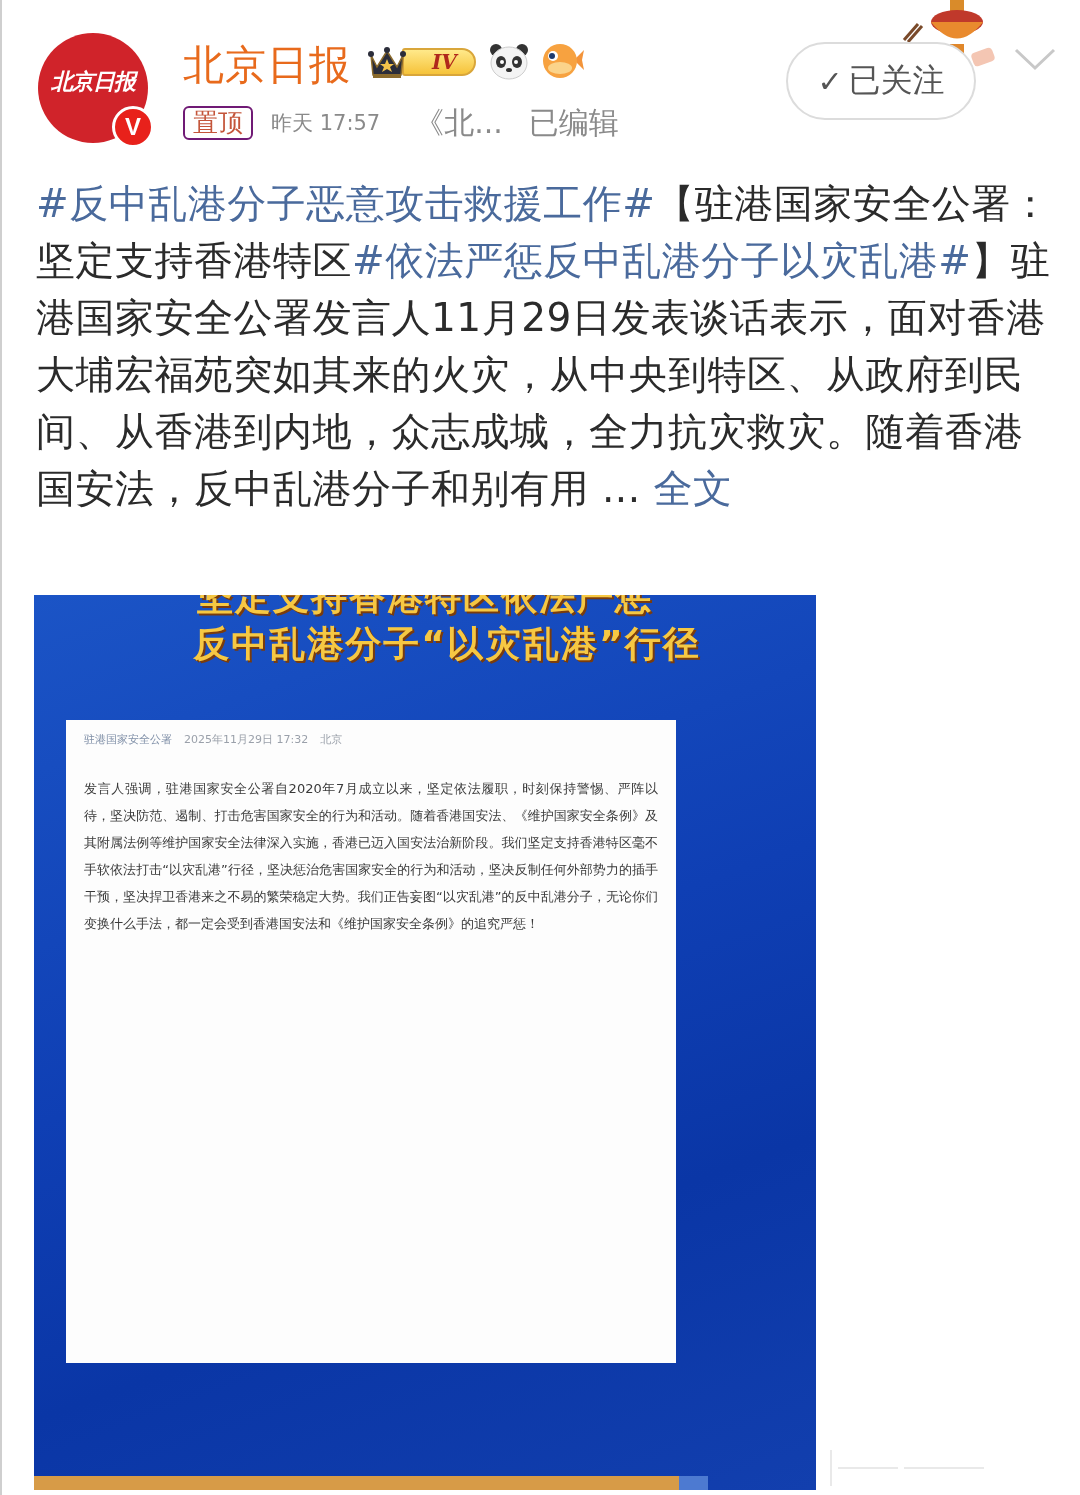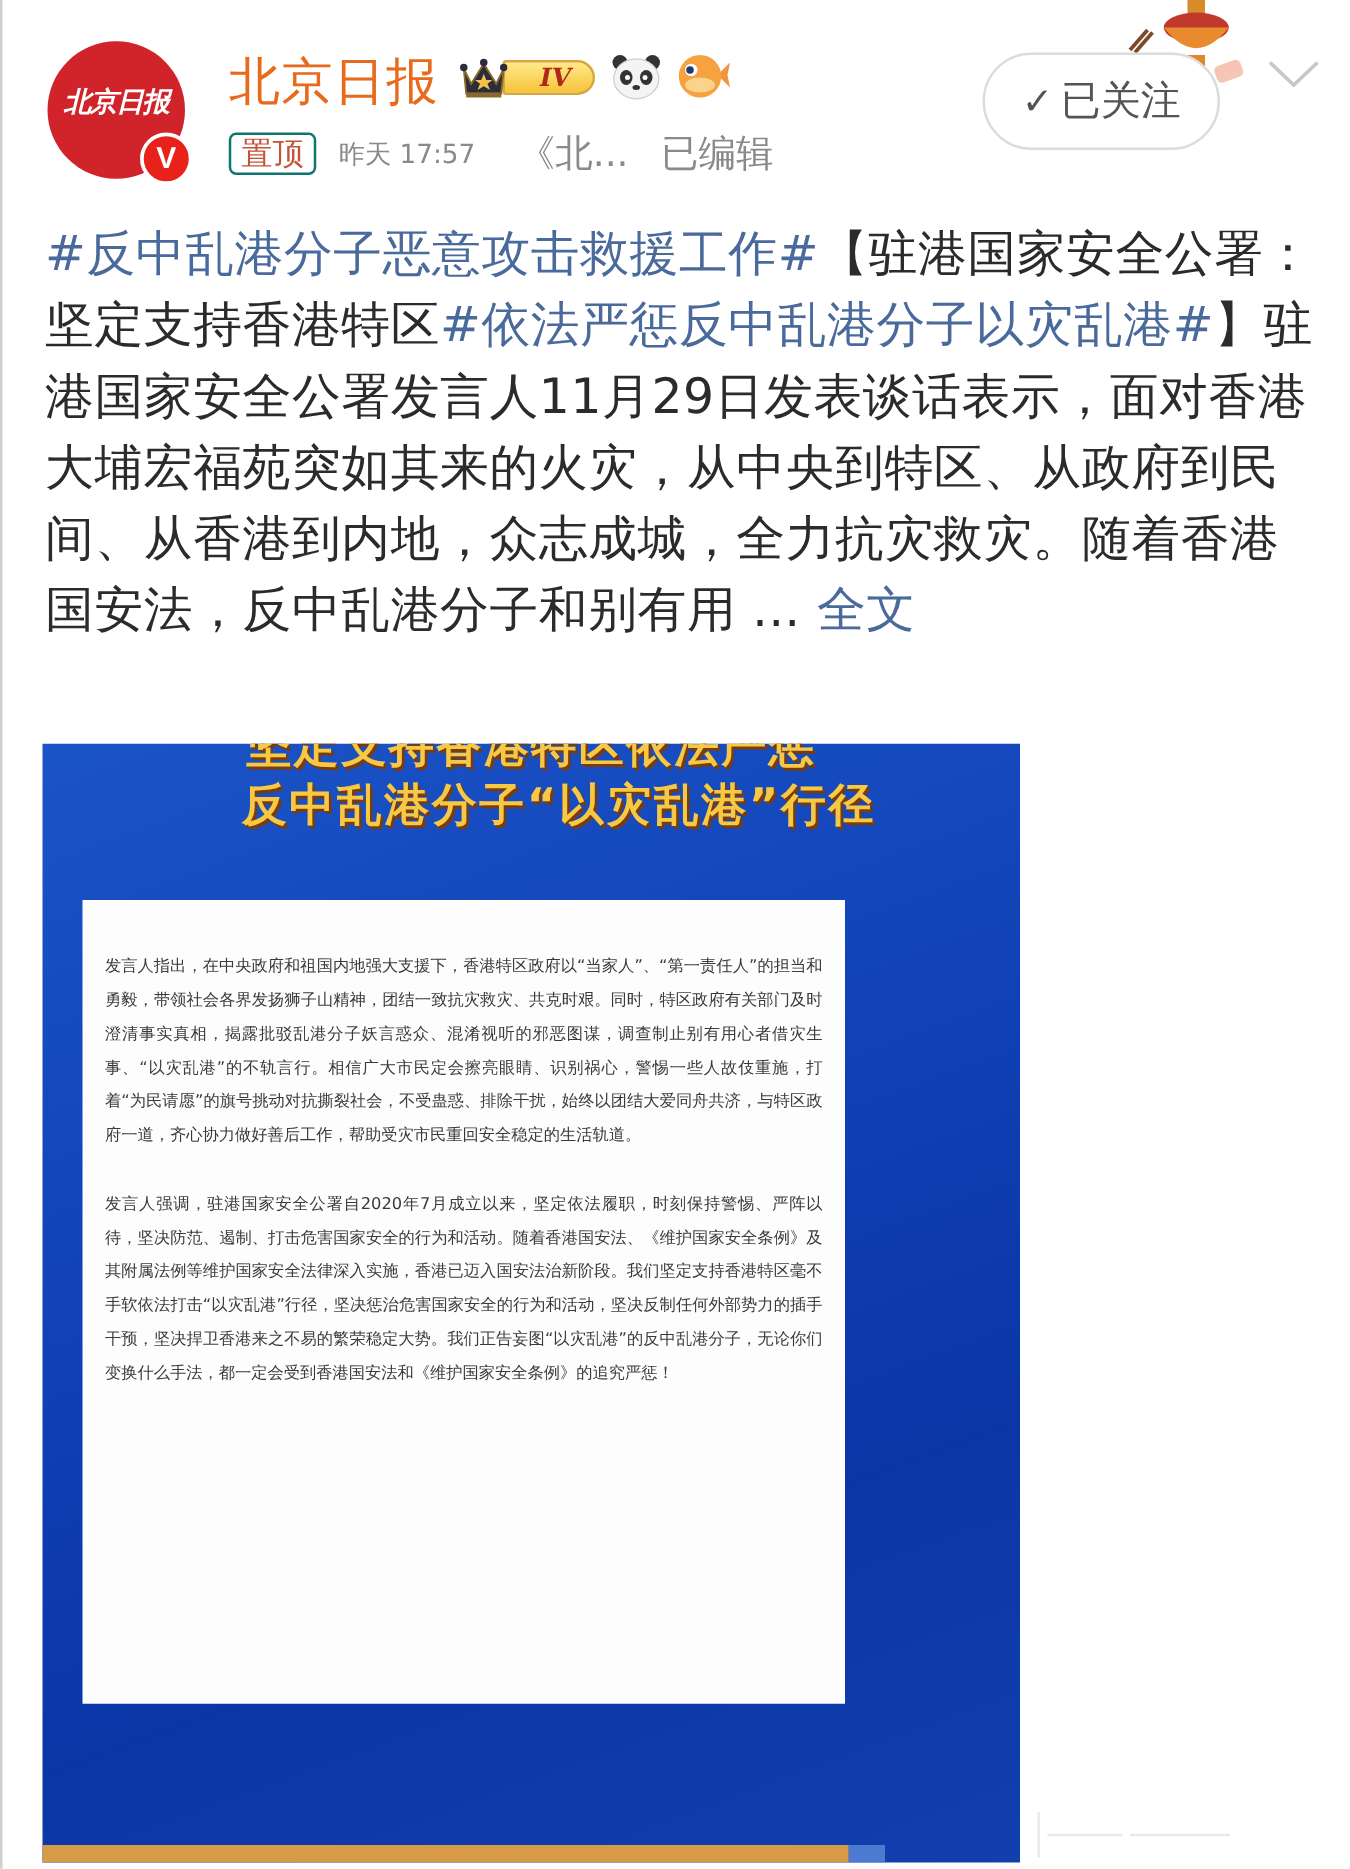--- a/index.html
+++ b/index.html
@@ -15,21 +15,21 @@
 
   .username { position: absolute; left: 183px; top: 38px; font-size: 41px; color: #e86a1c; letter-spacing: 1px; }
   .vip-badge { position: absolute; left: 368px; top: 42px; height: 40px; display: flex; align-items: center; }
   .crown { width: 38px; height: 34px; position: relative; }
   .crown svg { width: 38px; height: 34px; }
   .vip-level { height: 28px; width: 74px; margin-left: -4px; background: linear-gradient(#ffe98a, #f6c33a); border: 2px solid #d9a63a; border-radius: 3px 14px 14px 3px; color: #b0281c; font-family: "DejaVu Serif", serif; font-weight: bold; font-style: italic; font-size: 20px; display: flex; align-items: center; padding-left: 28px; }
   .emoji-panda { position: absolute; left: 488px; top: 42px; width: 42px; height: 38px; }
   .emoji-fish { position: absolute; left: 540px; top: 40px; width: 44px; height: 40px; }
 
   .meta-row { position: absolute; left: 183px; top: 103px; display: flex; align-items: center; height: 40px; }
-  .pin-tag { border: 2px solid #0f766e; color: #c4553a; border-radius: 6px; font-size: 25px; padding: 0 8px; height: 34px; line-height: 30px; }
+  .pin-tag { border: 2px solid #701a75; color: #c4553a; border-radius: 6px; font-size: 25px; padding: 0 8px; height: 34px; line-height: 30px; }
   .post-time { margin-left: 18px; color: #8a8a8a; font-size: 21px; }
   .post-source { margin-left: 34px; color: #8a8a8a; font-size: 30px; }
   .edited-label { margin-left: 26px; color: #8a8a8a; font-size: 30px; }
 
   .hotpot-deco { position: absolute; left: 900px; top: 0px; width: 110px; height: 70px; }
   .follow-button { position: absolute; left: 786px; top: 42px; width: 190px; height: 78px; border: 2px solid #dcdcdc; border-radius: 39px; background: #fff; display: flex; align-items: center; justify-content: center; color: #555; font-size: 32px; }
   .follow-check { margin-right: 6px; font-size: 30px; color: #555; }
   .more-chevron { position: absolute; left: 1012px; top: 44px; width: 46px; height: 30px; }
 
   
@@ -122,21 +122,25 @@
 </svg>
 
 <div class="post-text">
   <span class="hashtag">#反中乱港分子恶意攻击救援工作#</span><span>【驻港国家安全公署：坚定支持香港特区</span><span class="hashtag">#依法严惩反中乱港分子以灾乱港#</span><span>】驻港国家安全公署发言人11月29日发表谈话表示，面对香港大埔宏福苑突如其来的火灾，从中央到特区、从政府到民间、从香港到内地，众志成城，全力抗灾救灾。随着香港国安法，反中乱港分子和别有用 ... </span><span class="expand-link">全文</span>
 </div>
 
 <div class="post-image">
   <div class="headline-1">坚定支持香港特区依法严惩</div>
   <div class="headline-2">反中乱港分子“以灾乱港”行径</div>
   <div class="doc-card">
-    <p class="doc-para">发言人指出，在中央政府和祖国内地强大支援下，香港特区政府以“当家人”、“第一责任人”的担当和勇毅，带领社会各界发扬狮子山精神，团结一致抗灾救灾、共克时艰。同时，特区政府有关部门及时澄清事实真相，揭露批驳乱港分子妖言惑众、混淆视听的邪恶图谋，调查制止别有用心者借灾生事、“以灾乱港”的不轨言行。相信广大市民定会擦亮眼睛、识别祸心，警惕一些人故伎重施，打着“为民请愿”的旗号挑动对抗撕裂社会，不受蛊惑、排除干扰，始终以团结大爱同舟共济，与特区政府一道，齐心协力做好善后工作，帮助受灾市民重回安全稳定的生活轨道。</p>
+    <div class="doc-meta">
+      <span class="org">驻港国家安全公署</span>
+      <span>2025年11月29日 17:32</span>
+      <span>北京</span>
+    </div>
     <p class="doc-para">发言人强调，驻港国家安全公署自2020年7月成立以来，坚定依法履职，时刻保持警惕、严阵以待，坚决防范、遏制、打击危害国家安全的行为和活动。随着香港国安法、《维护国家安全条例》及其附属法例等维护国家安全法律深入实施，香港已迈入国安法治新阶段。我们坚定支持香港特区毫不手软依法打击“以灾乱港”行径，坚决惩治危害国家安全的行为和活动，坚决反制任何外部势力的插手干预，坚决捍卫香港来之不易的繁荣稳定大势。我们正告妄图“以灾乱港”的反中乱港分子，无论你们变换什么手法，都一定会受到香港国安法和《维护国家安全条例》的追究严惩！</p>
   </div>
   <div class="bottom-bar"></div>
   <div class="bottom-bar-end"></div>
 </div>
 
 <div class="watermark">
   <span style="width:2px;height:36px;"></span>
   <span style="width:60px;"></span>
   <span style="width:80px;"></span>

